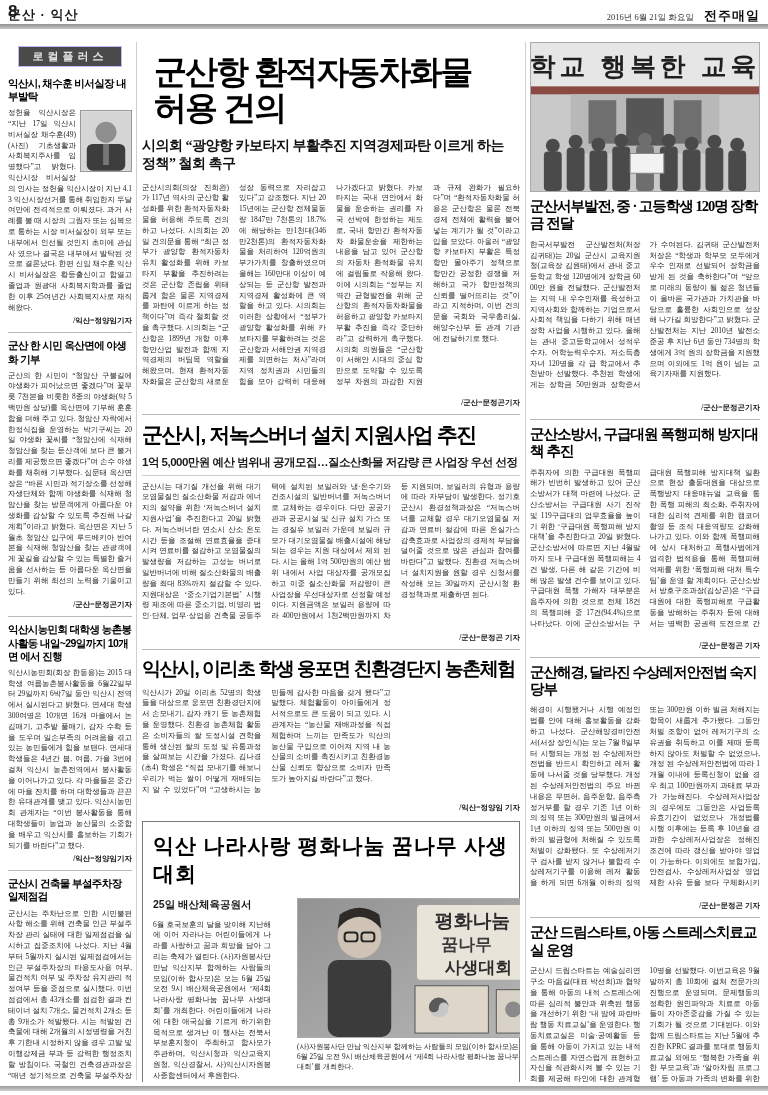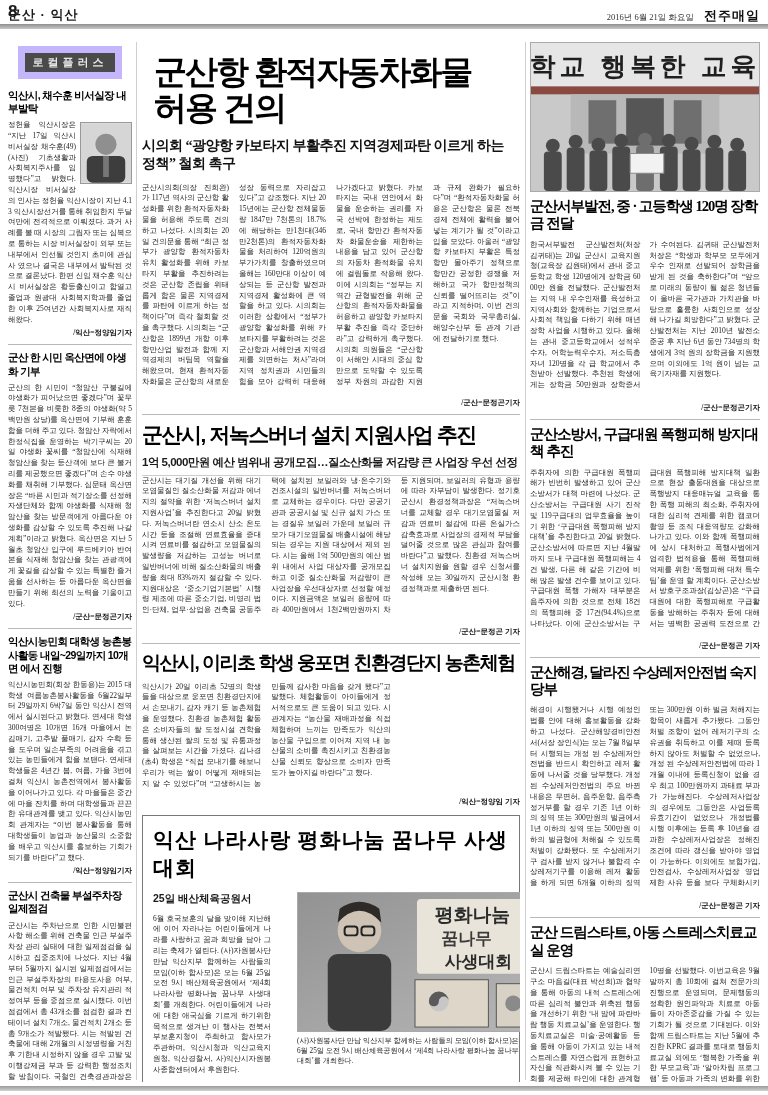--- a/index.html
+++ b/index.html
@@ -26,32 +26,32 @@
   .vl1 { left:136px; } .vl2 { left:525px; }
 
   
   .body-text { font-size:7.5px; line-height:1.44; text-align:justify; color:#222; word-break:break-all; }
   .byline { font-size:7.5px; font-weight:bold; text-align:right; margin:3px 0 2px; color:#111; }
   hr.div { border:none; border-top:1px solid #b8b8b8; margin:6px 0; }
   .sans { font-family:"Liberation Sans","DejaVu Sans",sans-serif; }
 
   
   .localplus { background:#4a4a4a; color:#e8e8e8; font-family:"Liberation Sans",sans-serif;
-    font-weight:bold; font-size:11px; text-align:center; letter-spacing:4px; padding:2px 0; margin:4px 10px 10px; border:7px solid #c4b5fd; }
+    font-weight:bold; font-size:11px; text-align:center; letter-spacing:4px; padding:2px 0; margin:4px 10px 10px; border:1px solid #c4b5fd; }
   .l-title { font-family:"Liberation Sans",sans-serif; font-weight:bold; font-size:10.5px; letter-spacing:-0.6px; line-height:1.25; margin-bottom:5px; color:#000; }
   .portrait { float:right; margin:2px 0 3px 4px; border:1px solid #999; }
 
   
   .main-title { font-family:"Liberation Sans",sans-serif; font-weight:900; font-size:33px; letter-spacing:-2px; line-height:1.1; margin:14px 12px 10px; color:#000; }
   .main-sub { font-size:14px; font-weight:bold; letter-spacing:-0.5px; margin-bottom:10px; color:#111; }
   .cols4 { column-count:4; column-gap:10px; height:212px; column-fill:auto; overflow:hidden; }
   .cols3 { column-count:3; column-gap:10px; column-fill:auto; overflow:hidden; }
   .cols2 { column-count:2; column-gap:9px; column-fill:auto; overflow:hidden; }
   .mid-title { font-family:"Liberation Sans",sans-serif; font-weight:900; font-size:21px; letter-spacing:-1.5px; margin:2px 0 6px; color:#000; }
-  .mid-sub { font-family:"Liberation Sans",sans-serif; font-size:11.5px; font-weight:bold; letter-spacing:-0.5px; margin-bottom:0; border-bottom:1px solid #ccc; padding-bottom:5px; }
+  .mid-sub { font-family:"Liberation Sans",sans-serif; font-size:11.5px; font-weight:bold; letter-spacing:-0.5px; margin-bottom:6px; border-bottom:1px solid #ccc; padding-bottom:5px; }
 
   
   .event-box { border:1.5px solid #777; margin-top:8px; padding:8px 10px 6px; }
   .event-title { font-size:21px; font-weight:bold; letter-spacing:1px; margin:2px 0 10px; color:#000; }
   .event-row { display:flex; gap:26px; }
   .event-left { width:118px; flex:none; }
   .event-sub { font-family:"Liberation Sans",sans-serif; font-weight:bold; font-size:10.5px; margin-bottom:8px; }
   .event-photo-wrap { flex:1; }
   .caption { font-size:7.2px; line-height:1.4; text-align:justify; margin-top:4px; color:#222; word-break:break-all; }
 

